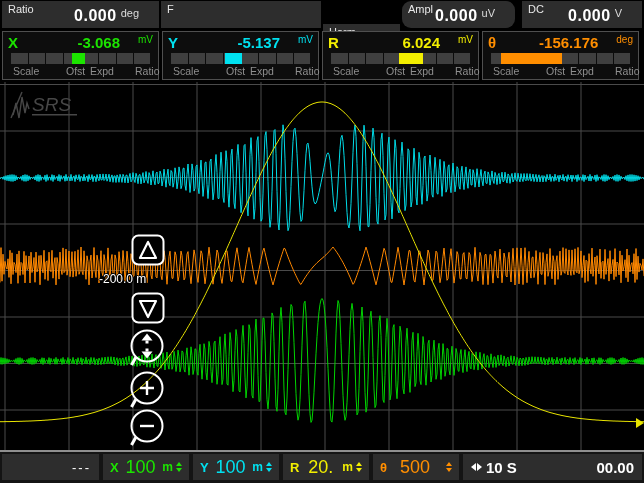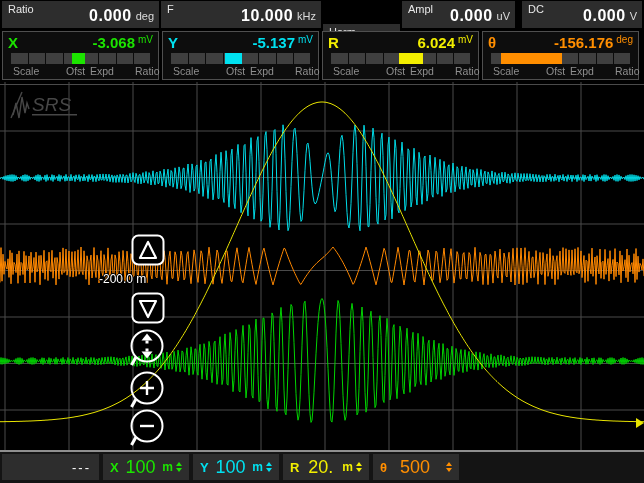--- a/index.html
+++ b/index.html
@@ -2,33 +2,33 @@
 <html><head>
 <meta charset="utf-8">
 <style>
   html,body{margin:0;padding:0;background:#000;}
   body{position:relative;width:644px;height:483px;overflow:hidden;
        font-family:"Liberation Sans","DejaVu Sans",sans-serif;color:#fff;}
 
   
   .tbox{position:absolute;top:1px;height:27px;background:#2d2d2d;box-sizing:border-box;}
   .tbox .tlabel{position:absolute;left:6px;top:2px;font-size:11px;color:#e8e8e8;}
-  .tbox .tval{position:absolute;right:5px;bottom:3px;display:flex;align-items:center;}
+  .tbox .tval{position:absolute;right:20px;bottom:3px;display:flex;align-items:flex-start;}
   .tbox .tval .v{font-size:16px;font-weight:bold;color:#fff;letter-spacing:.5px;}
   .tbox .tval .u{font-size:11px;color:#dcdcdc;margin-left:4px;}
 
   
   .ch{position:absolute;top:31px;width:157px;height:49px;background:#0d0d0d;
       border:1px solid #4f4f4f;box-sizing:border-box;}
   .ch .ch-head{position:absolute;left:5px;right:5px;top:2px;height:16px;
       display:flex;justify-content:space-between;align-items:baseline;}
   .ch .ch-name{font-size:15px;font-weight:bold;color:var(--ch);}
   .ch .ch-val{display:flex;align-items:flex-start;}
   .ch .ch-val .v{font-size:15px;font-weight:bold;color:var(--ch);}
-  .ch .ch-val .u{font-size:10px;color:var(--ch);margin-left:3px;}
+  .ch .ch-val .u{font-size:10px;color:var(--ch);margin-left:18px;}
   .ch .meter{position:absolute;left:8px;right:8px;top:21px;height:11px;background:#3f3f3f;
       background-image:repeating-linear-gradient(90deg,transparent 0px,transparent 16.6px,#0b0b0b 16.6px,#0b0b0b 17.6px);}
   .ch .meter-fill{position:absolute;top:0;height:100%;background:var(--ch);}
   .ch .mlabels{position:absolute;left:0;right:0;bottom:1px;height:13px;font-size:10.5px;color:#8f8f8f;text-align:center;}
   .ch .mlabels span{position:absolute;top:0;}
 
   
   #graph-canvas{position:absolute;left:0;top:82px;}
   .gbtn{position:absolute;}
   #offset-label{position:absolute;left:99px;top:272px;width:70px;font-size:12px;color:#fff;
@@ -61,33 +61,29 @@
 
 <div class="tbox" style="left:2px;width:157px;">
   <span class="tlabel">Ratio</span>
   <span class="tval">
       <span class="v">0.000</span>
       <span class="u">deg</span>
     </span>
 </div>
 <div class="tbox" style="left:161px;width:160px;">
   <span class="tlabel">F</span>
-  <span class="tval">
-      <span class="v">10.000</span>
-      <span class="u">kHz</span>
-    </span>
 </div>
 <div class="tbox" style="left:323px;width:77px;margin-top:23px;">
   <span class="tlabel">Harm</span>
   <span class="tval">
       <span class="v">1</span>
       <span class="u"></span>
     </span>
 </div>
-<div class="tbox" style="left:402px;width:113px;">
+<div class="tbox" style="left:402px;width:113px;border-radius:9px;">
   <span class="tlabel">Ampl</span>
   <span class="tval">
       <span class="v">0.000</span>
       <span class="u">uV</span>
     </span>
 </div>
 <div class="tbox" style="left:522px;width:120px;">
   <span class="tlabel">DC</span>
   <span class="tval">
       <span class="v">0.000</span>
@@ -278,13 +274,23 @@
     <span class="bv">500</span>
     <span class="bu">
         <span></span>
         <span class="updown">
           <i class="tu"></i>
           <i class="td"></i>
         </span>
       </span>
   </div>
 
+  <div class="bbox" id="timebase-box" style="left:463px;width:179px;">
+    <span class="tb">
+        <span class="panicon">
+          <i class="pl"></i>
+          <i class="pr"></i>
+        </span>
+        <span>10 S</span>
+      </span>
+    <span class="tb">00.00</span>
+  </div>
 </div>
 
 </body></html>

